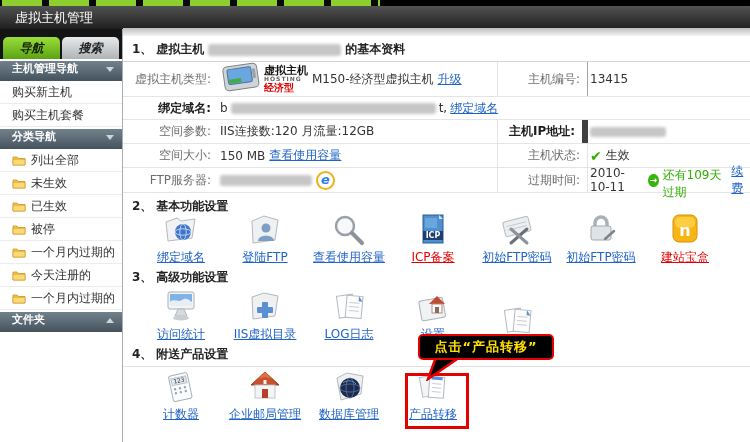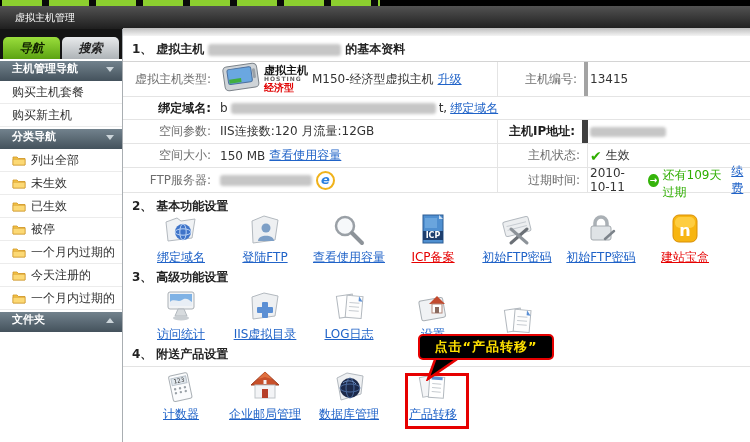--- a/index.html
+++ b/index.html
@@ -3,21 +3,21 @@
 <meta charset="utf-8">
 <style>
   html,body{margin:0;padding:0;}
   body{width:750px;height:442px;position:relative;overflow:hidden;background:#fff;
        font-family:"DejaVu Sans","Liberation Sans",sans-serif;font-size:12px;color:#333;}
   
   .top-strip{position:absolute;left:0;top:0;width:750px;height:6px;background:#000;}
   .top-strip .greens{position:absolute;left:2px;top:0;width:378px;height:6px;
       background:repeating-linear-gradient(90deg,#8ccf2f 0 40px,#0a0a0a 40px 47px);}
   .app-header{position:absolute;left:0;top:6px;width:750px;height:23px;
-      background:linear-gradient(#525252,#1f1f1f);color:#fff;font-size:10px;
+      background:linear-gradient(#525252,#1f1f1f);color:#fff;font-size:13px;
       line-height:23px;padding-left:15px;box-sizing:border-box;}
   
   .sidebar{position:absolute;left:0;top:29px;width:123px;height:413px;background:#fff;
       border-right:1px solid #a9aeb2;box-sizing:border-box;}
   .tabbar{height:30px;background:#141414;position:relative;}
   .tab{position:absolute;bottom:0;width:57px;height:22px;line-height:22px;text-align:center;
       font-weight:bold;font-size:12px;border-radius:5px 5px 0 0;cursor:pointer;color:#102000;font-style:italic;}
   .tab.active{left:3px;background:linear-gradient(#9ade3c,#5ca312);}
   .tab.idle{left:62px;background:linear-gradient(#e8eaec,#aeb3b7);color:#222;}
   .side-head{height:20px;background:linear-gradient(#72828d,#44525c);color:#fff;
@@ -85,24 +85,24 @@
 <div class="sidebar">
   <div class="tabbar">
     <div class="tab active">导航</div>
     <div class="tab idle">搜索</div>
   </div>
   <div class="side-head">
     <span>主机管理导航</span>
     <span class="arr"></span>
   </div>
   <div class="side-item">
+      <span>购买新主机</span>
+    </div>
+  <div class="side-item">
       <span>购买主机套餐</span>
-    </div>
-  <div class="side-item">
-      <span>购买新主机</span>
     </div>
   <div class="side-head">
     <span>分类导航</span>
     <span class="arr"></span>
   </div>
   <div class="side-item">
       <span class="fico">
         <svg width="14" height="12" viewBox="0 0 14 12">
           <path d="M1 3h4l1.5 1.5H13V11H1z" fill="#f6c64a" stroke="#cf9422" stroke-width="0.8"></path>
           <path d="M1 5.2h12V11H1z" fill="#fcd975" stroke="#cf9422" stroke-width="0.6"></path>
@@ -194,21 +194,21 @@
             </svg></span>
         <span class="badge-txt">
           <span class="bt1">虚拟主机</span>
           <span class="bt2">HOSTING</span>
           <span class="bt3">经济型</span>
         </span>
       </span>
       <span>M150-经济型虚拟主机</span>
       <a class="lnk">升级</a>
     </div>
-    <div class="rlab" style="border-right:4px solid #a3a3a3;">主机编号:</div>
+    <div class="rlab" style="border-right:1px solid #a3a3a3;">主机编号:</div>
     <div class="rval">13415</div>
   </div>
 
   <div class="irow h22">
     <div class="lab bold">绑定域名:</div>
     <div class="wide">
       <span>b</span>
       <span class="blur" style="width:205px;height:11px;"></span>
       <span>t,</span>
       <a class="lnk">绑定域名</a>

